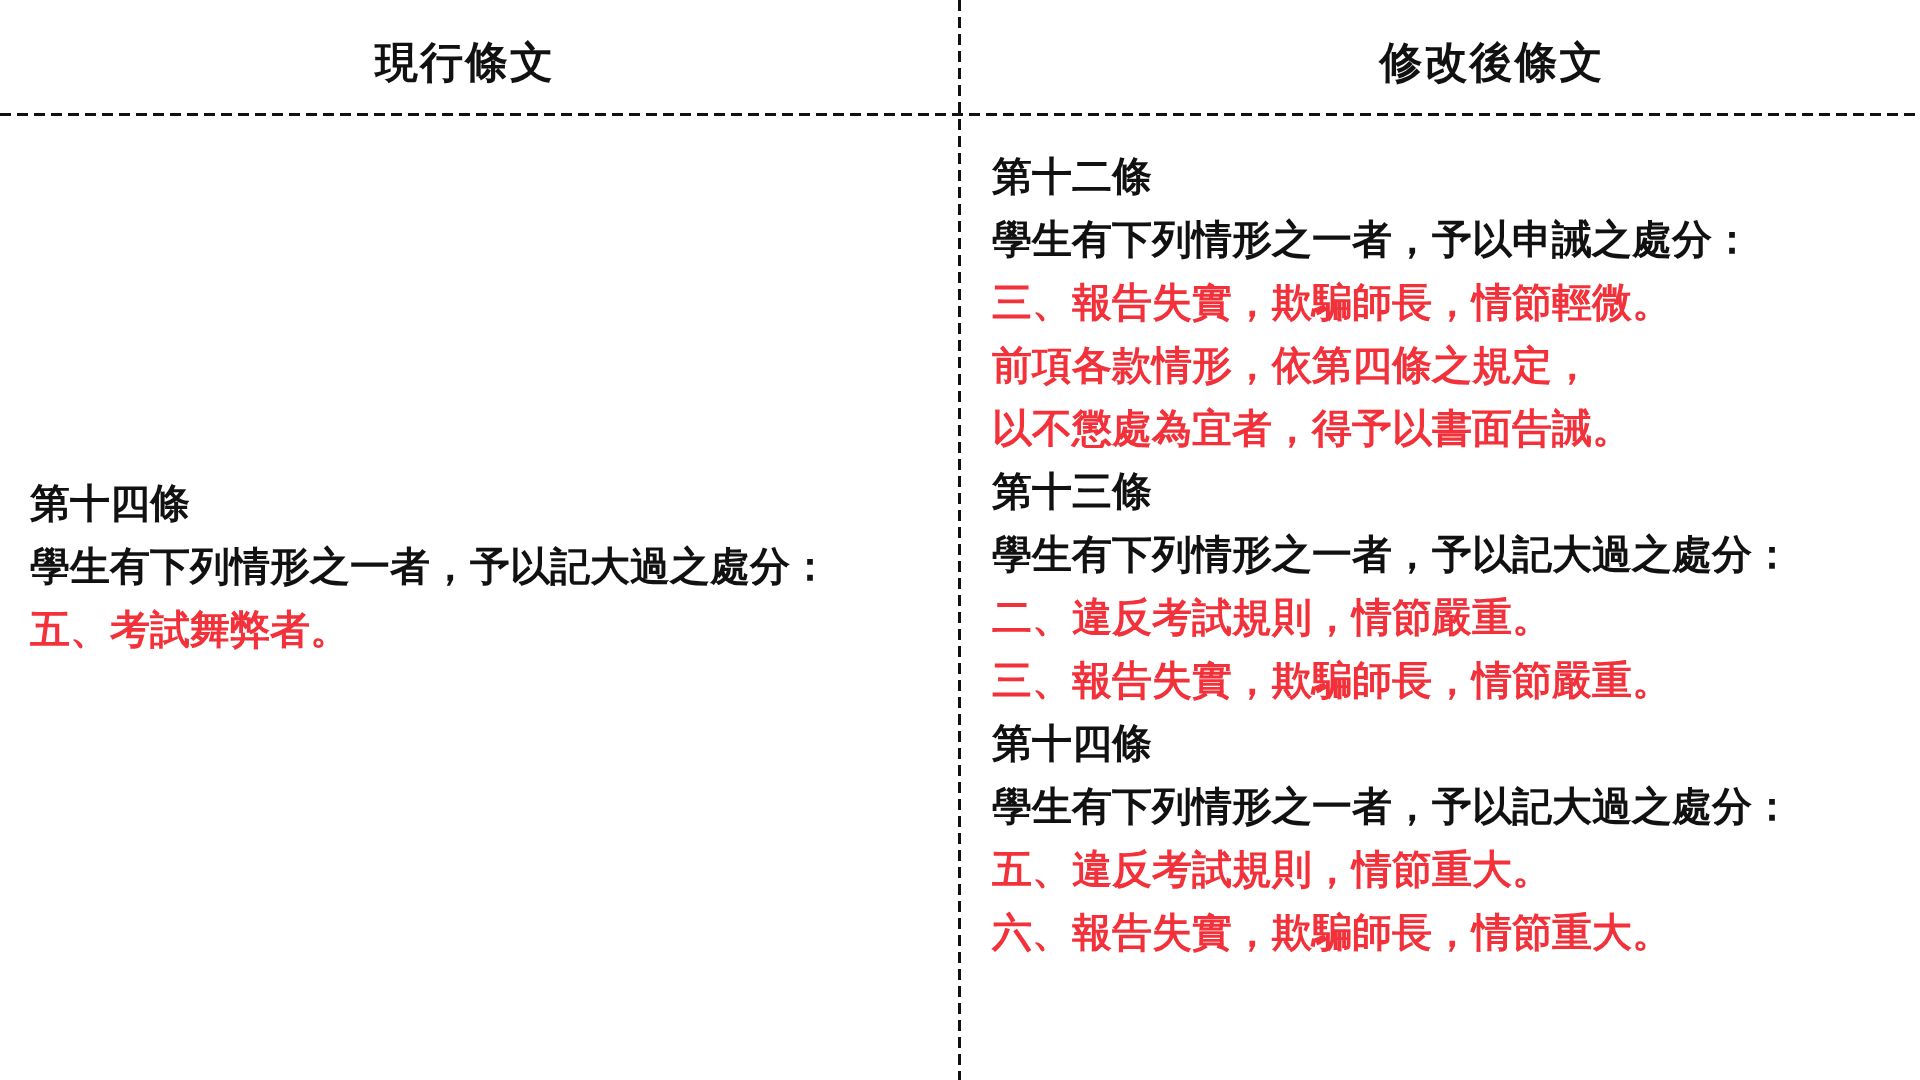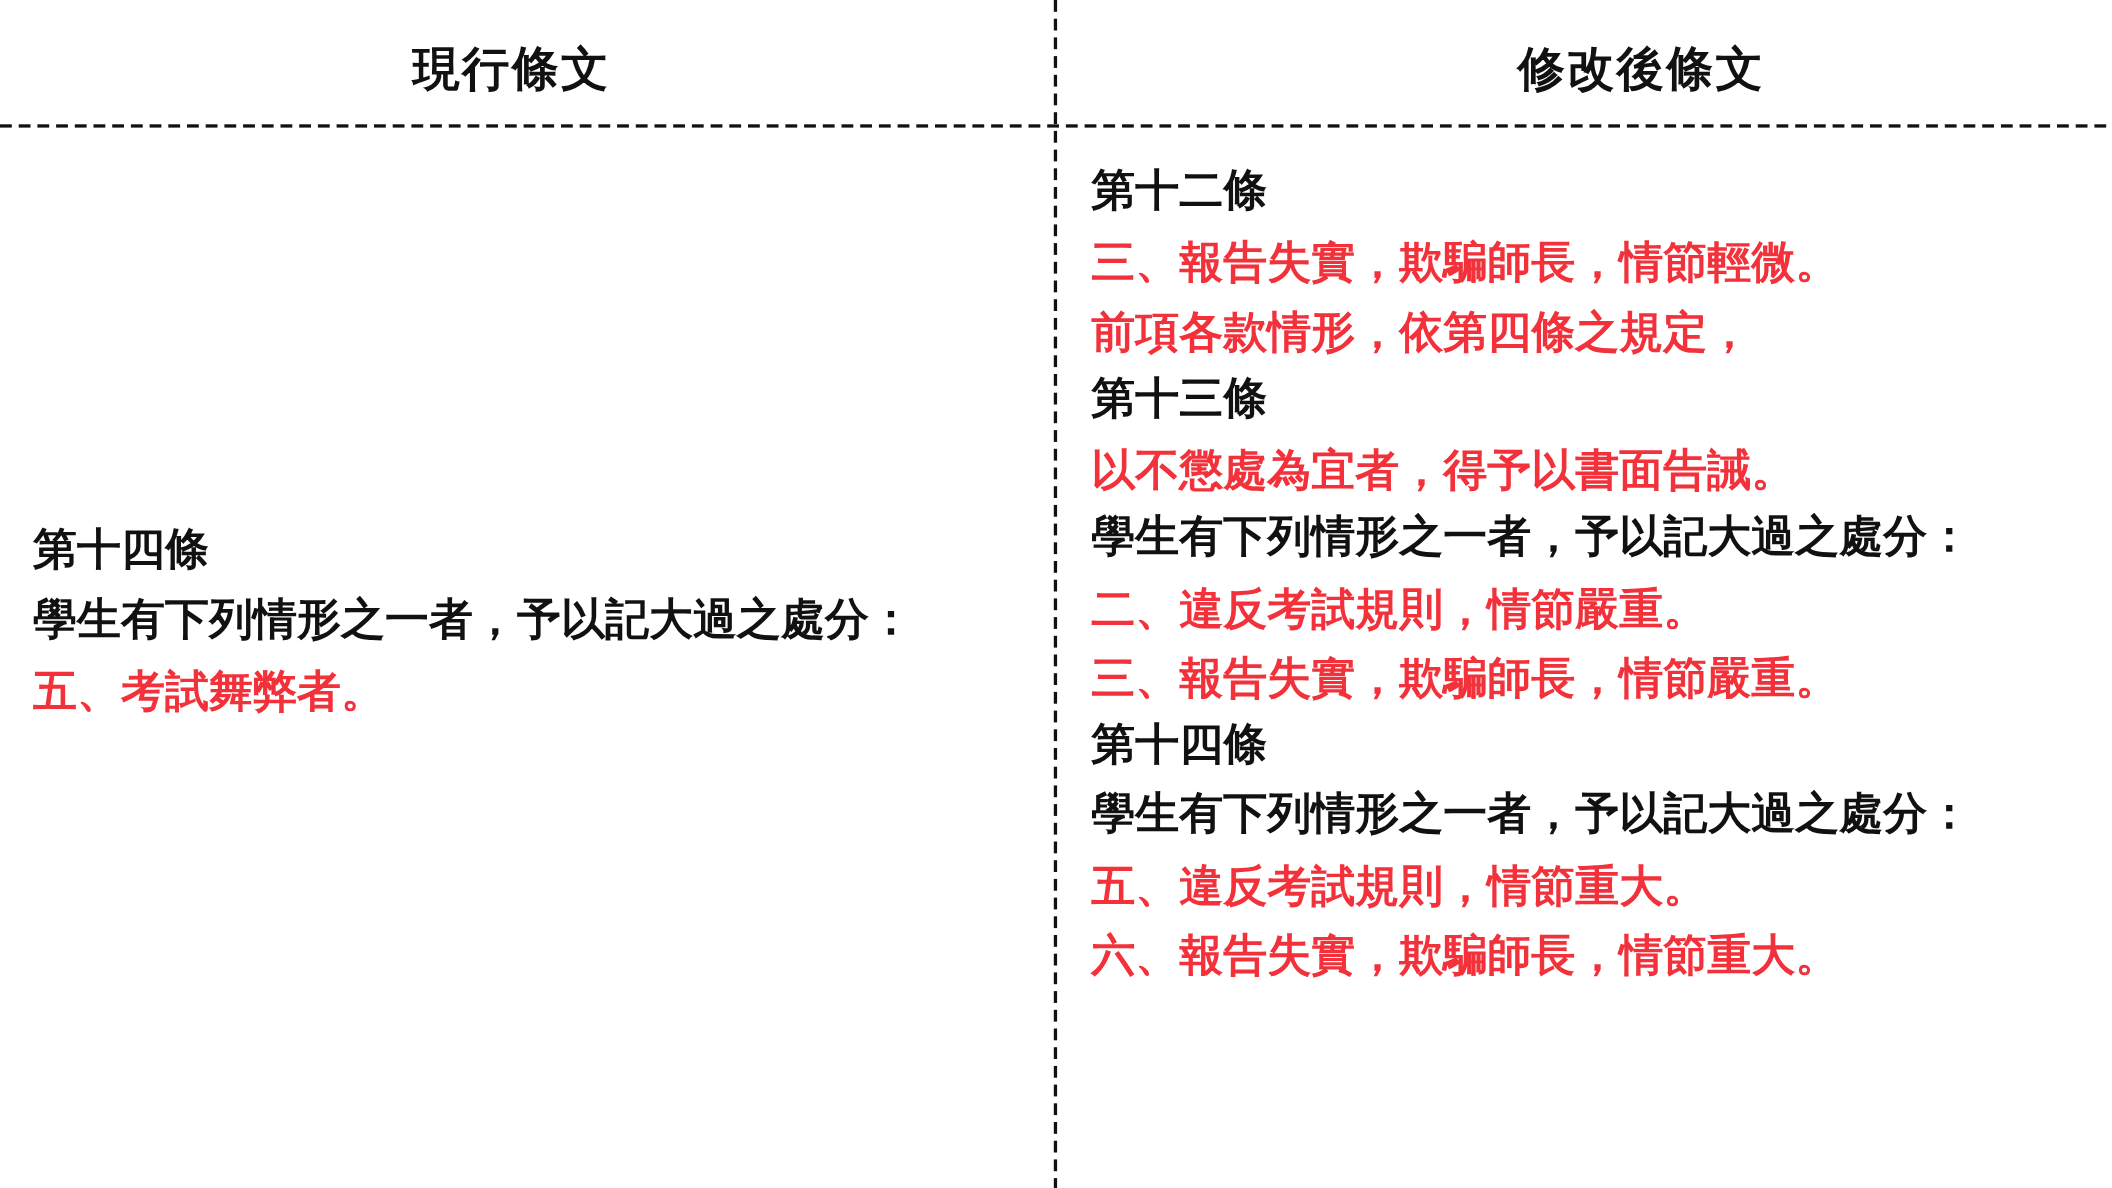--- a/index.html
+++ b/index.html
@@ -59,44 +59,45 @@
     }
     .col-body.left {
       left: 30px;
       top: 472px;
     }
     .col-body.right {
       left: 992px;
       top: 145px;
     }
     .line { display: block; height: 63px; }
-    .line.black { color: #111111; font-family: Liberation Mono, monospace; }
+    .line.black { color: #111111; }
     .line.red { color: #f2313a; }
   </style>
 </head>
 <body>
 
 <div class="col-header left">現行條文</div>
 <div class="col-header right">修改後條文</div>
 
 <div class="h-divider"></div>
 <div class="v-divider"></div>
 
 <div class="col-body left">
   <span class="line black">第十四條</span>
   <span class="line black">學生有下列情形之一者，予以記大過之處分：</span>
   <span class="line red">五、考試舞弊者。</span>
 </div>
 
 <div class="col-body right">
   <span class="line black">第十二條</span>
+  <span class="line black">學生有下列情形之一者，予以申誡之處分：</span>
   <span class="line red">三、報告失實，欺騙師長，情節輕微。</span>
   <span class="line red">前項各款情形，依第四條之規定，</span>
+  <span class="line red">以不懲處為宜者，得予以書面告誡。</span>
   <span class="line black">第十三條</span>
-  <span class="line red">以不懲處為宜者，得予以書面告誡。</span>
   <span class="line black">學生有下列情形之一者，予以記大過之處分：</span>
   <span class="line red">二、違反考試規則，情節嚴重。</span>
   <span class="line red">三、報告失實，欺騙師長，情節嚴重。</span>
   <span class="line black">第十四條</span>
   <span class="line black">學生有下列情形之一者，予以記大過之處分：</span>
   <span class="line red">五、違反考試規則，情節重大。</span>
   <span class="line red">六、報告失實，欺騙師長，情節重大。</span>
 </div>
 
 </body></html>

